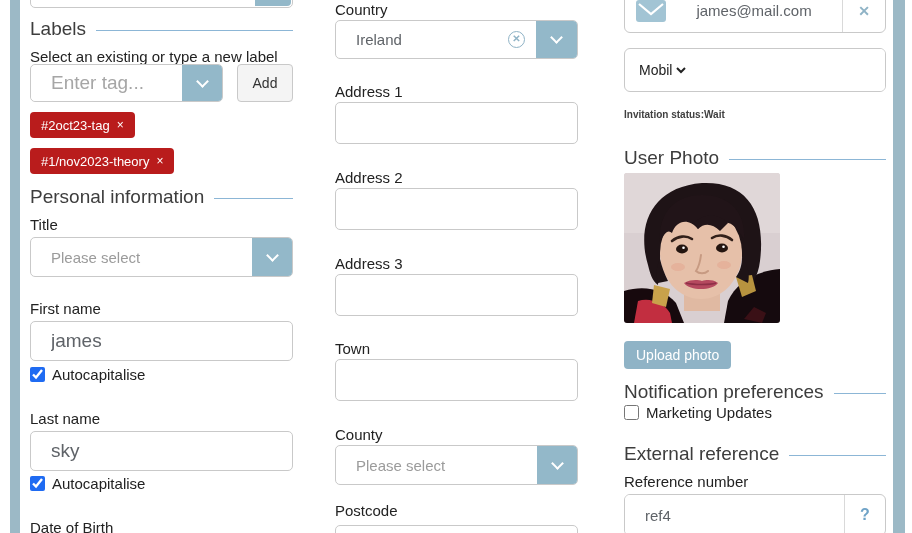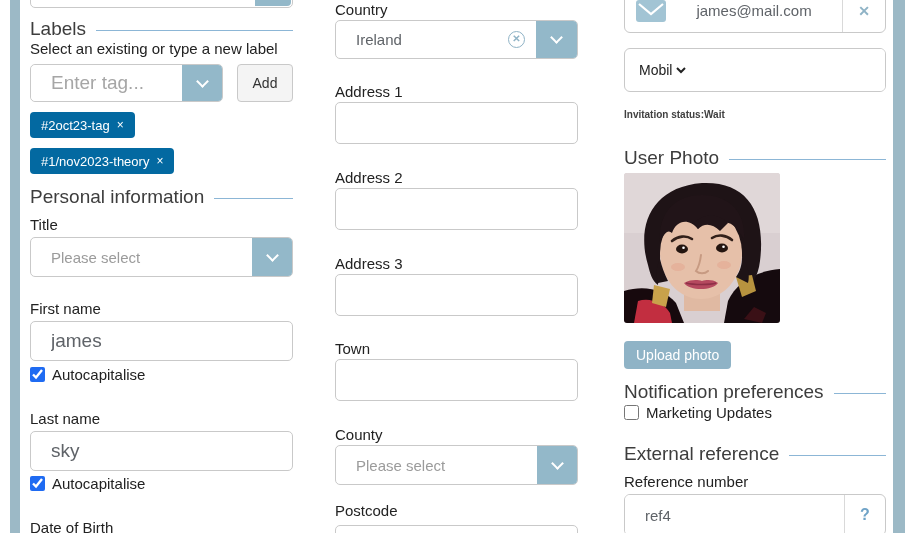--- a/index.html
+++ b/index.html
@@ -50,32 +50,32 @@
   .clear-ic {
     width:17px; height:17px; border:1.5px solid #8fb3c6; border-radius:50%;
     color:#8fb3c6; font-size:10px; line-height:14px; text-align:center;
     margin-right:10px; cursor:pointer; font-weight:bold;
   }
 
   
   #cut-row { top:-34px; height:42px; border:1px solid #c9c9c9; border-radius:5px; position:absolute; }
   #cut-row .sel-btn { right:1px; top:1px; bottom:1px; width:36px; }
   #labels-head { top:18px; }
-  #labels-sub { top:40px; }
+  #labels-sub { top:48px; }
   #tag-row { top:64px; height:38px; }
   #tag-box { position:absolute; left:0; top:0; width:193px; height:38px; }
   #tag-box input { padding-left:20px; }
   #tag-add {
     position:absolute; left:207px; top:0; width:56px; height:38px;
     background:#f4f4f4; border:1px solid #c9c9c9; border-radius:4px;
     font-size:14px; color:#333; cursor:pointer; font-family:"Liberation Sans", sans-serif;
   }
   .chip {
     position:absolute; display:inline-flex; align-items:center; height:26px;
-    background:#0369a1; color:#fff; font-size:13px; border-radius:4px; padding:0 11px;
+    background:#b91c1c; color:#fff; font-size:13px; border-radius:4px; padding:0 11px;
   }
   .chip .x { margin-left:7px; font-size:12px; cursor:pointer; }
   #chip-1 { top:112px; }
   #chip-2 { top:148px; }
   #pi-head { top:186px; }
   #title-label { top:216px; }
   #title-select { top:237px; height:40px; position:absolute; }
   #fn-label { top:300px; }
   #fn-input-w { top:321px; height:40px; }
   #fn-check { top:366px; }

